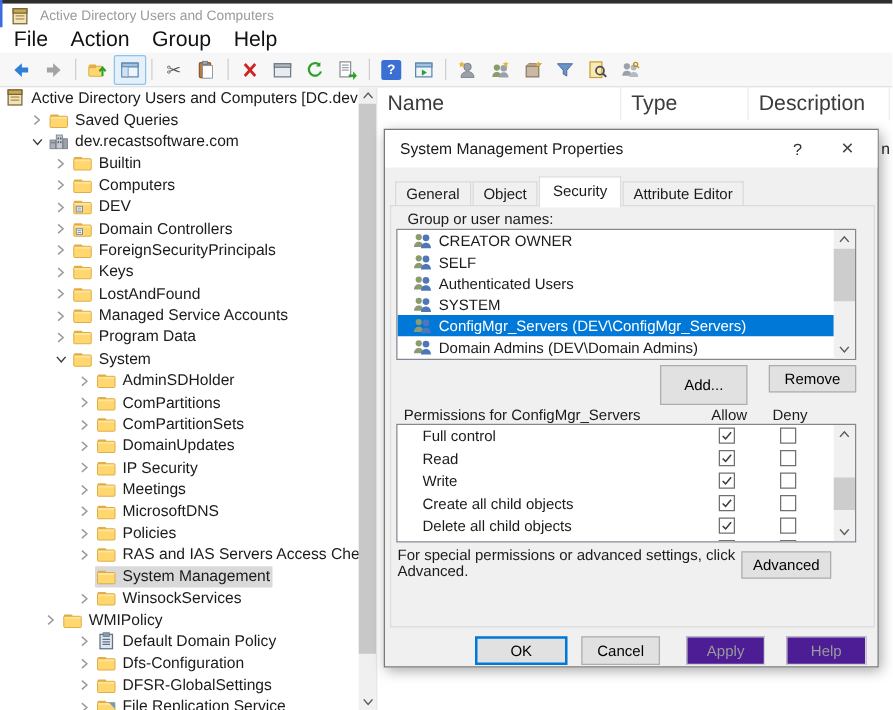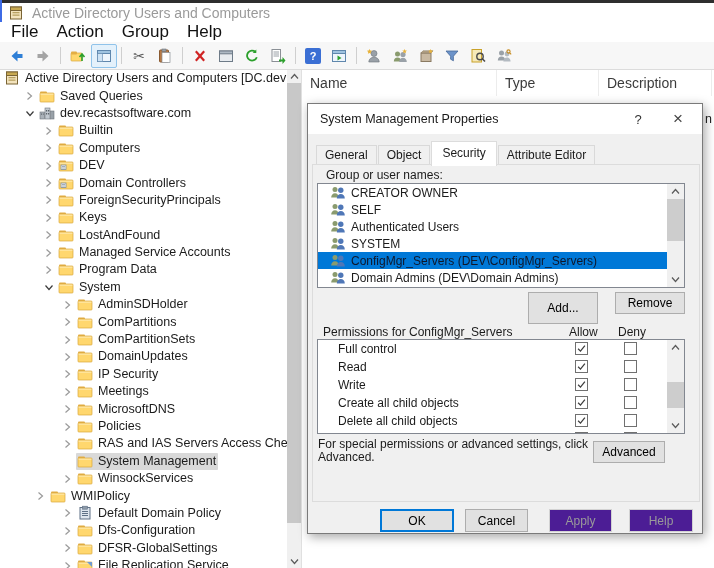--- a/index.html
+++ b/index.html
@@ -2,21 +2,21 @@
 <html><head>
 <meta charset="utf-8">
 <style>
   html,body{margin:0;padding:0;}
   body{width:714px;height:568px;overflow:hidden;font-family:"Liberation Sans","DejaVu Sans",sans-serif;}
   .app{position:relative;width:714px;height:568px;background:#fff;overflow:hidden;font-size:12px;color:#1b1b1b;}
   .topstrip{position:absolute;left:0;top:0;width:714px;height:3px;background:#2e2e2e;}
   .bluesliver{position:absolute;left:0;top:0;width:2px;height:22px;background:#3d6be5;}
   .titlebar{position:absolute;left:0;top:3px;width:100%;height:19px;background:#fff;display:flex;align-items:center;}
   .titlebar .ticon16{margin-left:8px;margin-right:8px;width:16px;height:16px;display:flex;}
-  .title-text{font-size:14px;color:#9a9a9a;}
+  .title-text{font-size:11px;color:#9a9a9a;}
   .menubar{position:absolute;left:0;top:22px;width:100%;height:20px;background:#fff;display:flex;align-items:center;padding-left:2px;box-sizing:border-box;}
   .menu-item{font-size:17px;color:#111;padding:2px 9px;}
   .toolbar{position:absolute;left:0;top:42px;width:100%;height:28px;background:#f7f7f7;border-bottom:1px solid #dcdcdc;display:flex;align-items:center;padding-left:4px;box-sizing:border-box;}
   .tb-btn{width:24px;height:22px;display:flex;align-items:center;justify-content:center;border:1px solid transparent;border-radius:2px;flex:none;}
   .tb-btn.toggled{background:#e4f1fb;border-color:#90c3ea;}
   .tb-sep{width:1px;height:17px;background:#cfcfcf;margin:0 4px;flex:none;}
   .glyph{font-size:14px;line-height:14px;}
   .main{position:absolute;left:0;top:70px;width:714px;height:498px;display:flex;}
   .tree{position:relative;width:302px;height:100%;background:#fff;border-right:1px solid #e0e0e0;box-sizing:border-box;overflow:hidden;}
   .tree-rows{position:absolute;left:0;top:0;width:288px;overflow:hidden;}
@@ -24,38 +24,38 @@
   .chev{width:17px;display:flex;justify-content:center;flex:none;}
   .selbox{display:flex;align-items:flex-start;height:17px;padding:0 2px 0 1px;border-radius:1px;}
   .tree-row.selected .selbox{background:#d9d9d9;}
   .ticon16{width:16px;height:16px;flex:none;display:flex;align-items:center;justify-content:center;}
   .tlabel{font-size:12.5px;padding-left:5px;line-height:16px;}
   .tree-scroll{position:absolute;right:0;top:0;width:14px;height:100%;background:#f0f0f0;}
   .tree-scroll .arrow{position:absolute;left:0;width:14px;height:13px;display:flex;align-items:center;justify-content:center;}
   .tree-thumb{position:absolute;left:0;top:13px;width:14px;height:440px;background:#c8c8c8;}
   .content{position:relative;flex:1;height:100%;background:#fff;}
   .col-headers{display:flex;height:26px;align-items:center;}
-  .col{height:100%;display:flex;align-items:center;border-right:1px solid #ececec;box-sizing:border-box;padding-left:8px;font-size:14px;color:#3b3b3b;}
+  .col{height:100%;display:flex;align-items:center;border-right:1px solid #ececec;box-sizing:border-box;padding-left:8px;font-size:17px;color:#3b3b3b;}
   .clip-char{position:absolute;left:403px;top:42px;font-size:12.5px;color:#222;}
   
   .dialog{position:absolute;left:307px;top:103px;width:396px;height:431px;background:#f0f0f0;border:1px solid #7a7a7a;box-sizing:border-box;box-shadow:2px 3px 10px rgba(0,0,0,.35);z-index:10;}
   .dlg-titlebar{position:absolute;left:0;top:0;width:100%;height:30px;background:#fff;}
   .dlg-title{position:absolute;left:12px;top:8px;font-size:12.5px;color:#1a1a1a;}
   .dlg-help{position:absolute;right:53px;top:5px;width:22px;height:20px;display:flex;align-items:center;justify-content:center;font-size:13px;color:#333;}
   .dlg-close{position:absolute;right:12px;top:4px;width:24px;height:22px;display:flex;align-items:center;justify-content:center;font-size:17px;color:#444;}
   .tab-strip{position:absolute;left:8px;top:40px;height:21px;display:flex;align-items:flex-end;}
   .tab{font-size:12px;color:#1b1b1b;background:#f0f0f0;border:1px solid #d9d9d9;border-bottom:none;padding:3px 8px 3px 8px;margin-right:1px;height:13px;line-height:13px;}
   .tab.active{background:#fff;border-color:#dcdcdc;padding:5px 10px 5px 10px;height:14px;position:relative;top:1px;z-index:2;}
   .tab-page{position:absolute;left:4px;top:60px;width:388px;height:338px;background:#f0f0f0;border:1px solid #dcdcdc;box-sizing:border-box;}
   .grp-label{position:absolute;left:18px;top:64px;font-size:12px;}
   .listbox{position:absolute;background:#fff;border:1px solid #828790;box-sizing:border-box;overflow:hidden;}
   .acl-box{left:9px;top:79px;width:368px;height:105px;}
   .arow{height:17px;display:flex;align-items:center;padding-left:12px;font-size:12px;color:#1b1b1b;width:349px;box-sizing:border-box;}
   .arow .ticon16{margin-right:5px;}
-  .arow.selected{background:#0078d7;color:#0f172a;}
+  .arow.selected{background:#0078d7;color:#ffffff;}
   .vscroll{position:absolute;top:0;right:0;bottom:0;width:17px;background:#f0f0f0;}
   .vscroll .arrow{position:absolute;left:0;width:17px;height:15px;display:flex;align-items:center;justify-content:center;}
   .vthumb{position:absolute;left:0;width:17px;background:#cdcdcd;}
   .btn{position:absolute;background:#e1e1e1;border:1px solid #adadad;box-sizing:border-box;font-size:12px;color:#000;display:flex;align-items:center;justify-content:center;}
   .btn.disabled{background:#4c1d95;border-color:#d2d2d2;color:#9a9a9a;}
   .btn.default{border:2px solid #0078d7;}
   .perm-label{position:absolute;left:15px;top:221px;font-size:12px;}
   .perm-col{position:absolute;top:221px;font-size:12px;}
   .perm-box{left:9px;top:235px;width:368px;height:95px;}
   .prow{height:18px;position:relative;display:flex;align-items:center;}

